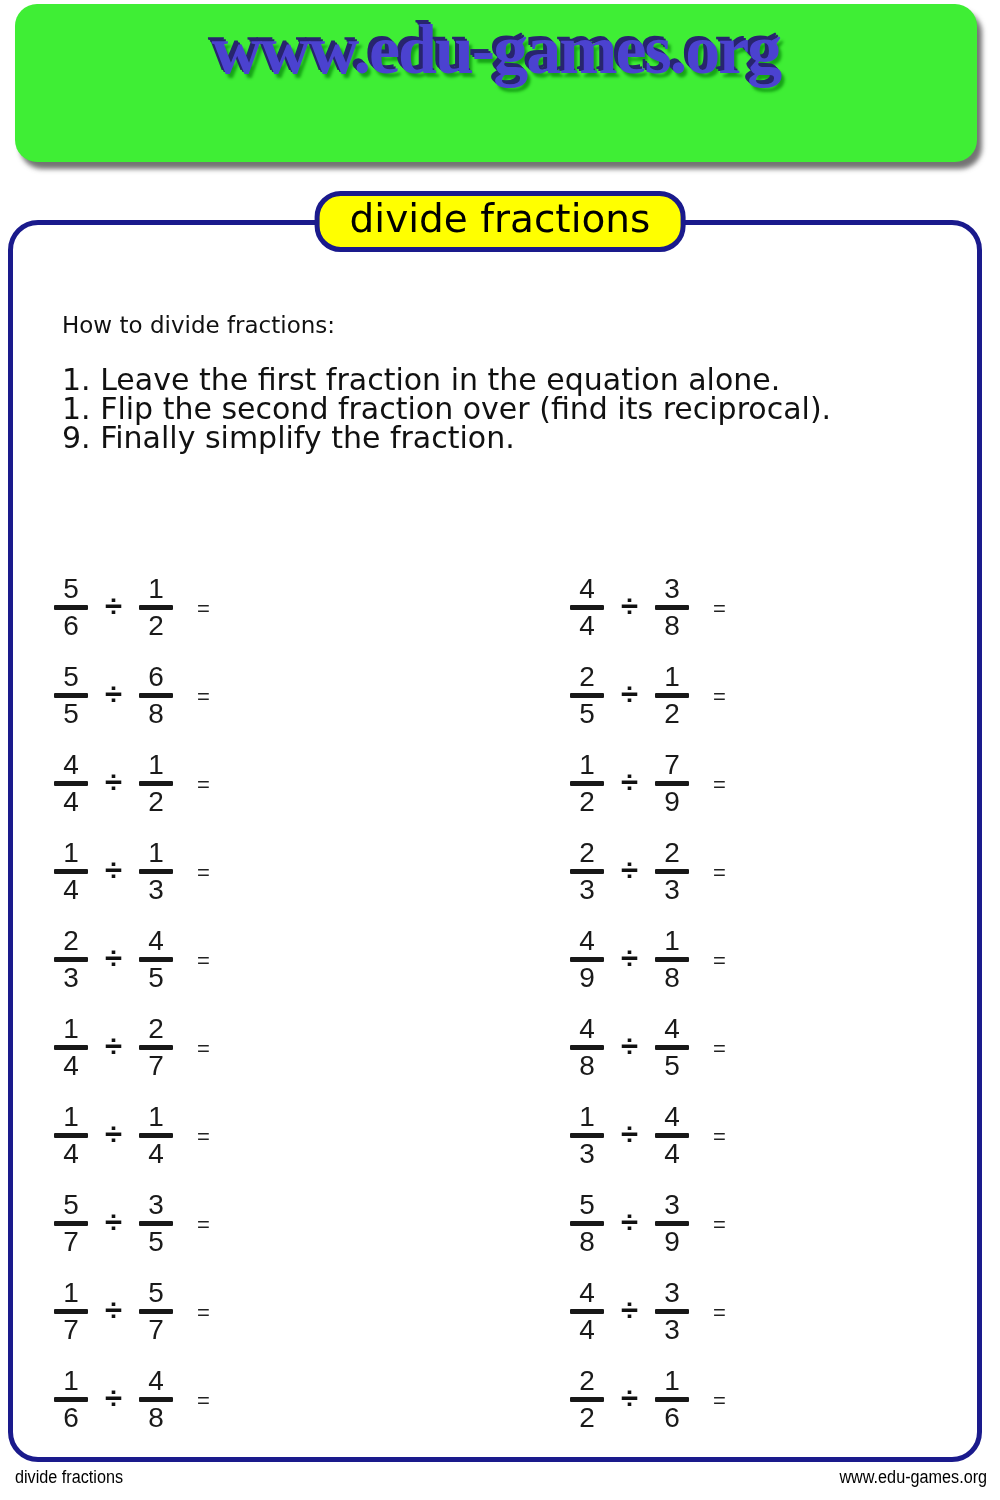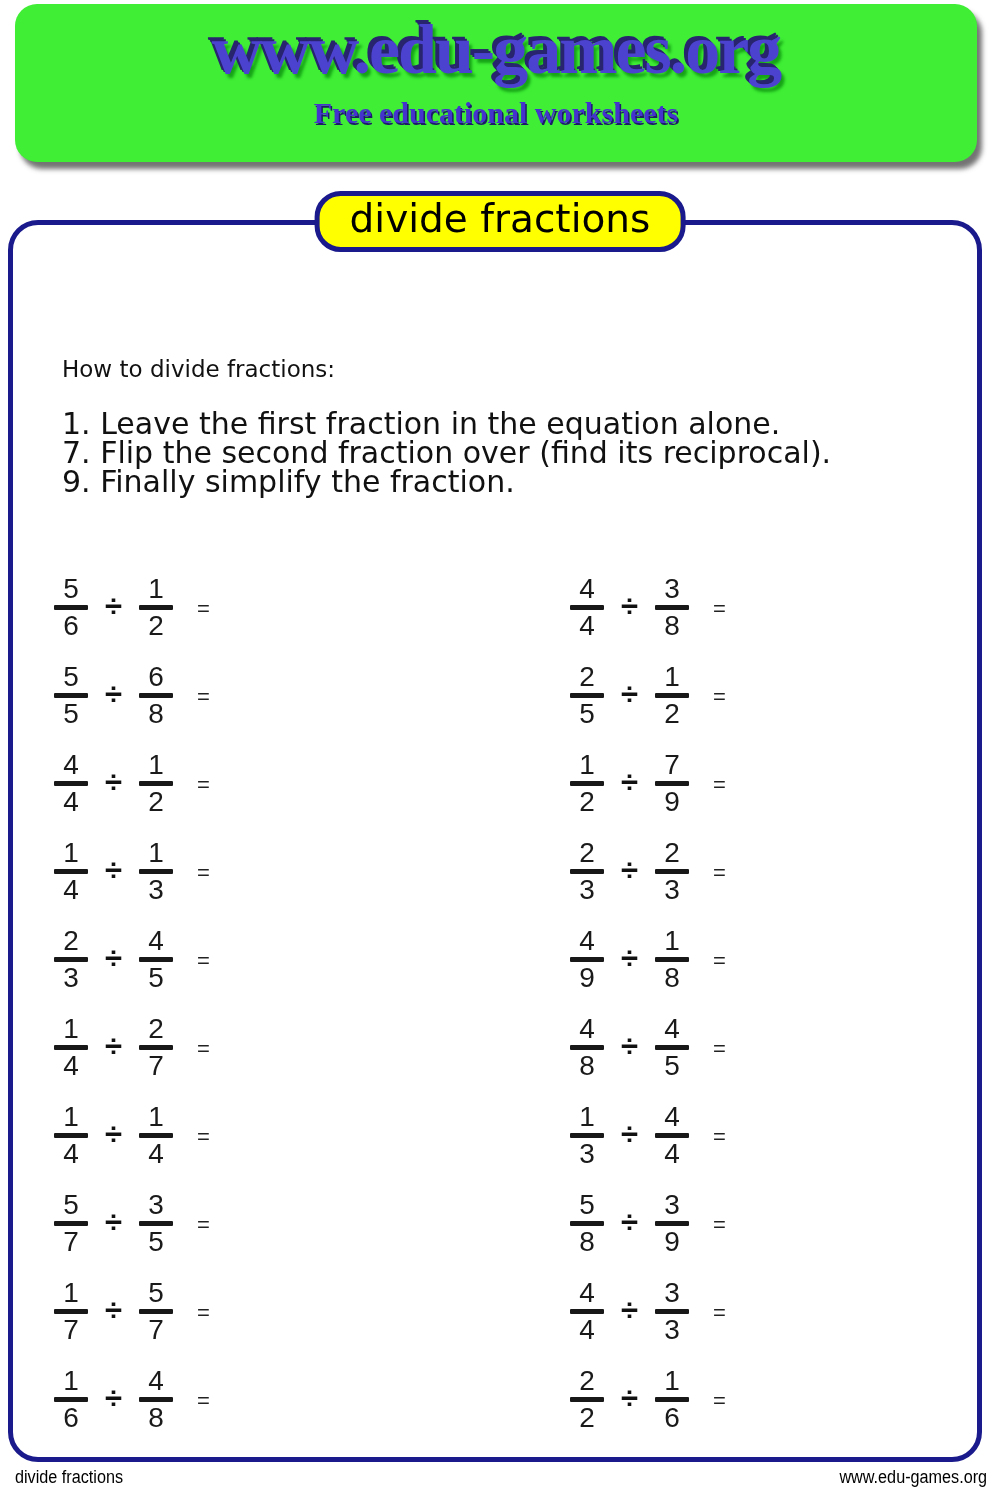--- a/index.html
+++ b/index.html
@@ -31,21 +31,21 @@
   }
   .title-badge {
     position:absolute; top:191px; left:50%; transform:translateX(-50%);
     background:#FFFF00; border:5px solid #1A1A8C; border-radius:26px;
     padding:0px 30px 6px 30px; z-index:2;
     font-size:39px; color:#000; white-space:nowrap;
     font-family:"DejaVu Sans", sans-serif;
   }
 
   
-  .instructions { position:absolute; left:62px; top:312px; z-index:3; color:#111;margin-top:44px; }
+  .instructions { position:absolute; left:62px; top:312px; z-index:3; color:#111; }
   .instructions .heading { font-size:23px; }
   .instructions .steps { margin-top:27px; font-size:30px; line-height:29px; }
 
   
   .col { position:absolute; top:563px; z-index:3; }
   .col-left  { left:52px; }
   .col-right { left:568px; }
   .problem-row { height:88px; display:flex; align-items:center; }
   .frac { display:flex; flex-direction:column; align-items:center; min-width:38px; }
   .num, .den { font-family:"Liberation Sans", sans-serif; font-size:28px; line-height:29px; color:#1a1a1a; }
@@ -55,32 +55,31 @@
 
   
   .footer-left  { position:absolute; left:15px;  top:1467px; font-family:"Liberation Sans", sans-serif; font-size:18px; color:#000; transform:scaleX(0.9); transform-origin:left center; }
   .footer-right { position:absolute; right:13px; top:1467px; font-family:"Liberation Sans", sans-serif; font-size:18px; color:#000; transform:scaleX(0.9); transform-origin:right center; }
 </style>
 </head>
 <body>
 
 <header class="banner">
   <div class="banner-title">www.edu-games.org</div>
-  <div class="banner-sub">Free educational worksheets</div>
 </header>
 
 <div class="title-badge">divide fractions</div>
 
 <main class="main-box"></main>
 
 <section class="instructions">
   <div class="heading">How to divide fractions:</div>
   <div class="steps">
     <div>1. Leave the first fraction in the equation alone.</div>
-    <div>7. Flip the second fraction over (find its reciprocal).</div>
+    <div>1. Flip the second fraction over (find its reciprocal).</div>
     <div>9. Finally simplify the fraction.</div>
   </div>
 </section>
 
 <section class="col col-left" id="col-left">
   <div class="problem-row">
     <span class="frac">
       <span class="num">5</span>
       <span class="bar"></span>
       <span class="den">6</span>

